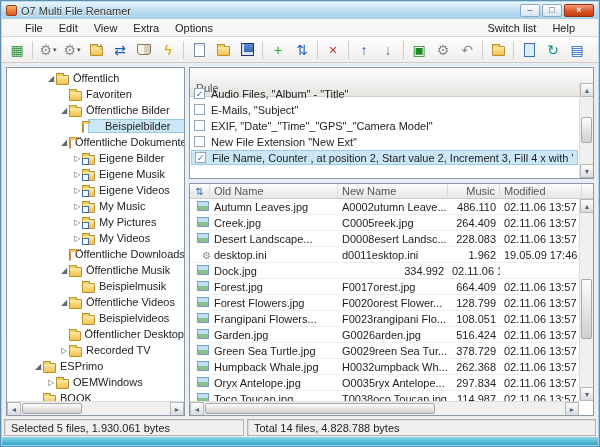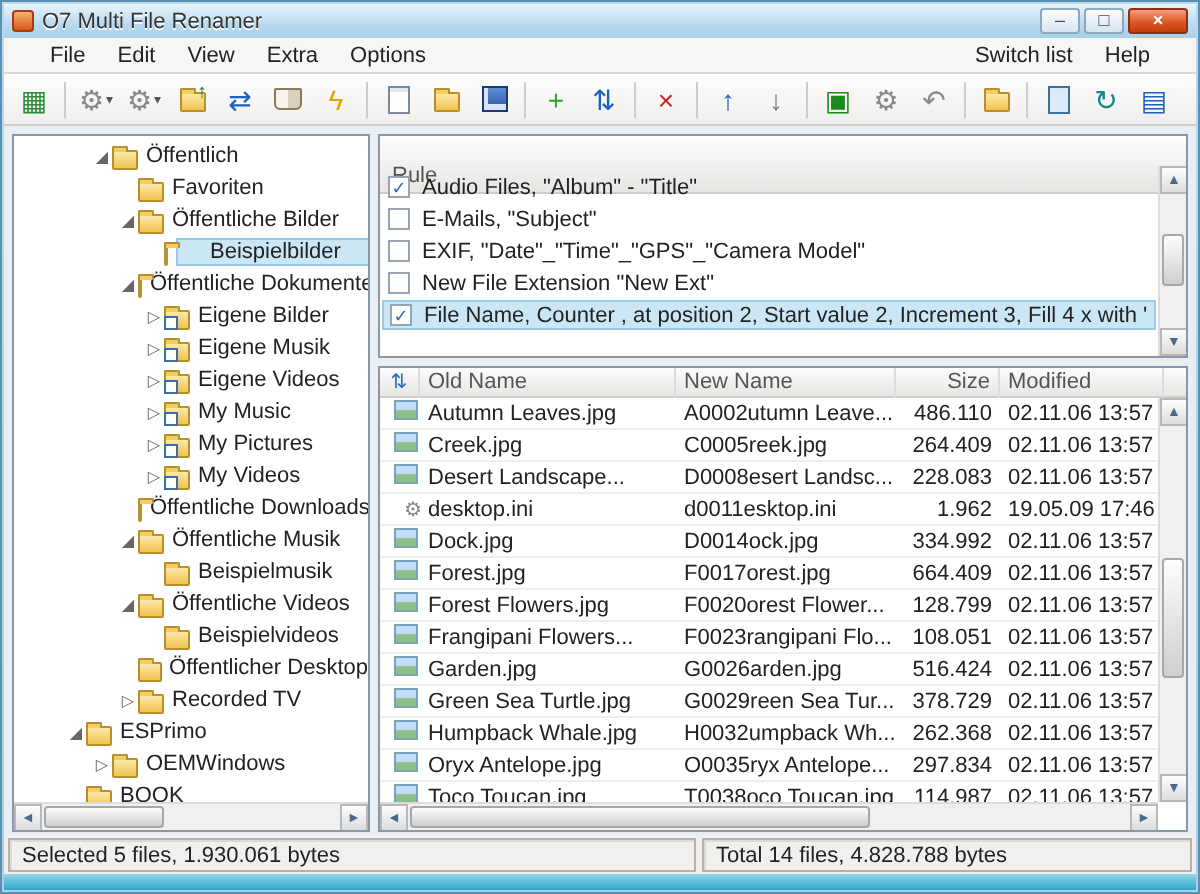--- a/index.html
+++ b/index.html
@@ -90,21 +90,21 @@
   .c-mod { color:#222; }
   .icimg { width:12px; height:10px; border:1px solid #7aa0c0; margin-left:3px;
            background:linear-gradient(#bfe0f7 45%,#8cc08a 55%); display:inline-block; }
   .icini { font-size:10px; color:#888; margin-left:4px; }
   .sorticon { color:#2b6cb8; font-size:10px; text-align:center; }
   
   .statusbar { position:absolute; left:1px; right:1px; bottom:9px; height:19px; background:#f1f0ee;
                display:flex; padding:1px 2px; gap:3px; }
   .sfield { border:1px solid #b5b2ad; box-shadow:inset 1px 1px 0 #dcdad6; background:#f1f0ee;
             padding:2px 6px; white-space:nowrap; overflow:hidden; }
-  .sfield.left { width:344px; }
+  .sfield.left { width:240px; }
   .sfield.right { flex:1; position:relative; }
 </style>
 </head>
 <body>
 
 <div class="window">
 
   <div class="titlebar">
     <span class="appicon"></span>
     <span class="title">O7 Multi File Renamer</span>
@@ -349,21 +349,21 @@
         <span class="sarrow" style="bottom:0">▼</span>
         <span class="sthumb" style="top:34px; left:1px; right:1px; height:26px"></span>
       </div>
     </div>
 
     <div class="panel filepanel">
       <div class="fhead fgrid">
         <span class="sorticon">⇅</span>
         <span>Old Name</span>
         <span>New Name</span>
-        <span class="c-size">Size</span>
+        <span class="c-size">Music</span>
         <span>Modified</span>
       </div>
       <div class="fbody" id="files">
           <div class="frow fgrid">
             <span class="c-icon"><span class="icimg"></span></span>
             <span class="c-old">Autumn Leaves.jpg</span>
             <span class="c-new">A0002utumn Leave...</span>
             <span class="c-size">486.110</span>
             <span class="c-mod">02.11.06  13:57</span>
           </div>
@@ -384,21 +384,20 @@
           <div class="frow fgrid">
             <span class="c-icon"><span class="icini">⚙</span></span>
             <span class="c-old">desktop.ini</span>
             <span class="c-new">d0011esktop.ini</span>
             <span class="c-size">1.962</span>
             <span class="c-mod">19.05.09  17:46</span>
           </div>
           <div class="frow fgrid">
             <span class="c-icon"><span class="icimg"></span></span>
             <span class="c-old">Dock.jpg</span>
-            <span class="c-new">D0014ock.jpg</span>
             <span class="c-size">334.992</span>
             <span class="c-mod">02.11.06  13:57</span>
           </div>
           <div class="frow fgrid">
             <span class="c-icon"><span class="icimg"></span></span>
             <span class="c-old">Forest.jpg</span>
             <span class="c-new">F0017orest.jpg</span>
             <span class="c-size">664.409</span>
             <span class="c-mod">02.11.06  13:57</span>
           </div>

